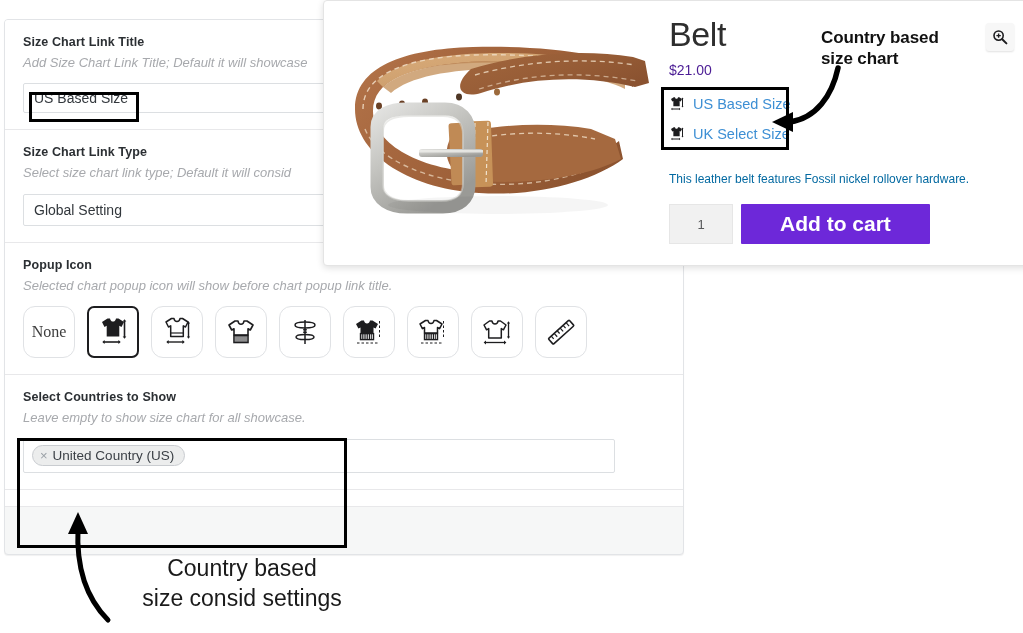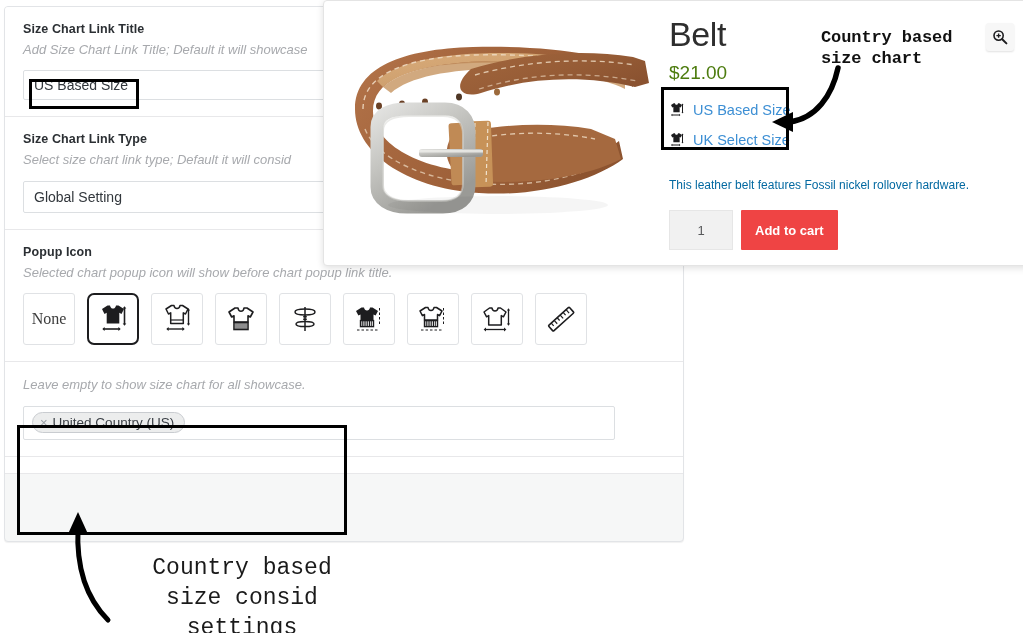--- a/index.html
+++ b/index.html
@@ -4,21 +4,21 @@
 <style>
   html,body{margin:0;padding:0;}
   body{
     width:1023px;height:633px;position:relative;overflow:hidden;
     background:#ffffff;
     font-family:"Liberation Sans", sans-serif;
     -webkit-font-smoothing:antialiased;
   }
   
   #settings-panel{
-    position:absolute;left:4px;top:6px;width:678px;height:534px;
+    position:absolute;left:4px;top:19px;width:678px;height:534px;
     background:#f6f7f7;
     border:1px solid #e2e4e7;
     border-radius:4px;
     box-shadow:0 1px 1px rgba(0,0,0,.06);
     overflow:hidden;
   }
   .field-row{
     background:#ffffff;
     border-bottom:1px solid #e8e8ea;
     padding:14px 18px 16px 18px;
@@ -38,21 +38,21 @@
     font-size:14px;color:#32373c;width:592px;box-sizing:border-box;
   }
   .select-input{
     height:32px;border:1px solid #dcdfe2;background:#fff;border-radius:2px;
     display:flex;align-items:center;padding:0 10px;
     font-size:14px;color:#32373c;width:592px;box-sizing:border-box;
   }
   
   .icon-strip{display:flex;gap:12px;align-items:center;margin-top:2px;}
   .icon-box{
-    width:52px;height:52px;border:1px solid #e0e2e5;border-radius:3px;
+    width:52px;height:52px;border:1px solid #e0e2e5;border-radius:12px;
     background:#fff;display:flex;align-items:center;justify-content:center;
     box-sizing:border-box;
   }
   .icon-box.selected{border:2.5px solid #1d1d1f;border-radius:7px;}
   .icon-box .none-label{
     font-family:"Liberation Serif", serif;font-size:16px;color:#3c3c3c;
   }
   .icon-box svg{display:block;}
   
   .chip-field{
@@ -84,46 +84,46 @@
   #zoom-btn{
     position:absolute;right:16px;top:22px;width:28px;height:28px;
     background:#f7f7f7;border-radius:3px;display:flex;align-items:center;justify-content:center;
     box-shadow:0 1px 2px rgba(0,0,0,.12);
   }
   #product-info{position:absolute;left:345px;top:8px;width:352px;}
   #product-title{
     font-size:34px;font-weight:400;color:#2e2e2e;line-height:1;margin:8px 0 0 0;
     letter-spacing:-.4px;
   }
-  #product-price{font-size:19px;color:#4d7c0f;margin:11px 0 0 0;}
+  #product-price{font-size:14px;color:#4c1d95;margin:11px 0 0 0;}
   .size-links{margin-top:11px;}
   .size-link-row{display:flex;align-items:center;gap:9px;height:30px;}
   .size-link-row a{
     color:#3d8fd4;font-size:14.5px;text-decoration:none;
   }
   #product-desc{
     font-size:12px;color:#0369a1;margin:22px 0 0 0;line-height:1.45;white-space:nowrap;
   }
   #buy-row{display:flex;align-items:stretch;gap:8px;margin-top:16px;}
   #qty-input{
     width:64px;height:40px;background:#f1f1f1;border:1px solid #e6e6e6;
     display:flex;align-items:center;justify-content:center;
     font-size:13px;color:#58595b;box-sizing:border-box;
   }
   #add-to-cart{
-    height:40px;padding:0 14px;background:#ef4444;color:#fff;
-    font-size:13px;font-weight:bold;display:flex;align-items:center;justify-content:center;
+    height:40px;padding:0 39px;background:#6d28d9;color:#fff;
+    font-size:21px;font-weight:bold;display:flex;align-items:center;justify-content:center;
     border:none;border-radius:1px;cursor:pointer;
   }
   #hl-sizelinks{position:absolute;left:337px;top:86px;width:128px;height:63px;border:3px solid #000;box-sizing:border-box;pointer-events:none;}
 
   
   #annotations{position:absolute;left:0;top:0;width:1023px;height:633px;pointer-events:none;}
   .anno-text{
-    position:absolute;font-weight:bold;color:#111;line-height:1.22;font-family:Liberation Mono, monospace;
+    position:absolute;font-weight:bold;color:#111;line-height:1.22;
   }
   #anno-top{left:821px;top:28px;font-size:17px;letter-spacing:-.1px;}
   #anno-bottom{
     left:128px;top:554px;font-size:23px;font-weight:400;color:#1a1a1a;
     line-height:1.3;text-align:center;width:228px;
   }
 </style>
 </head>
 <body>
 
@@ -252,20 +252,21 @@
             <line x1="22" y1="12.5" x2="22" y2="16.2" stroke="#1d1d1f" stroke-width="1.2"></line>
             <line x1="26" y1="12.5" x2="26" y2="17" stroke="#1d1d1f" stroke-width="1.2"></line>
           </g>
         </svg>
       </div>
 
     </div>
   </div>
 
   <div class="field-row">
+    <div class="field-label">Select Countries to Show</div>
     <div class="field-desc">Leave empty to show size chart for all showcase.</div>
     <div class="chip-field">
       <span class="chip">
         <span class="chip-x">×</span>
         <span>United Country (US)</span>
       </span>
     </div>
   </div>
 
   <div class="field-row" style="height:16px;padding:0;"></div>

